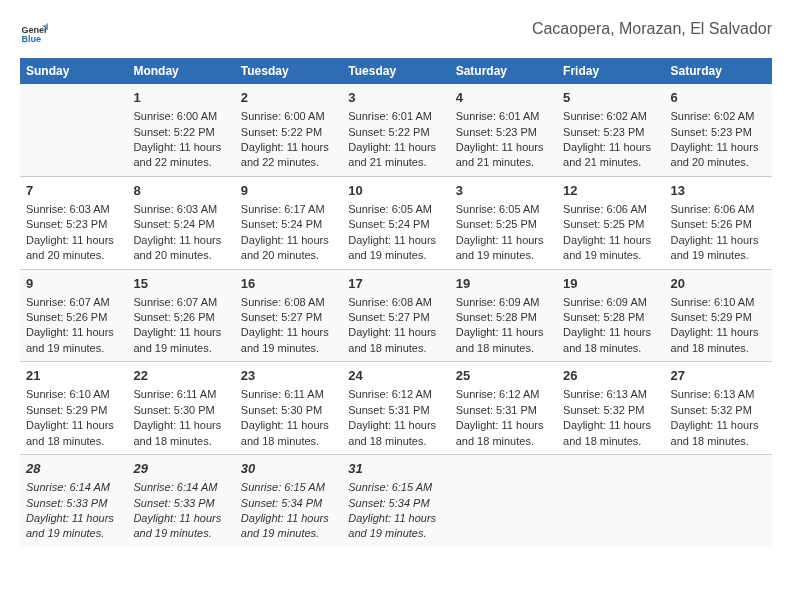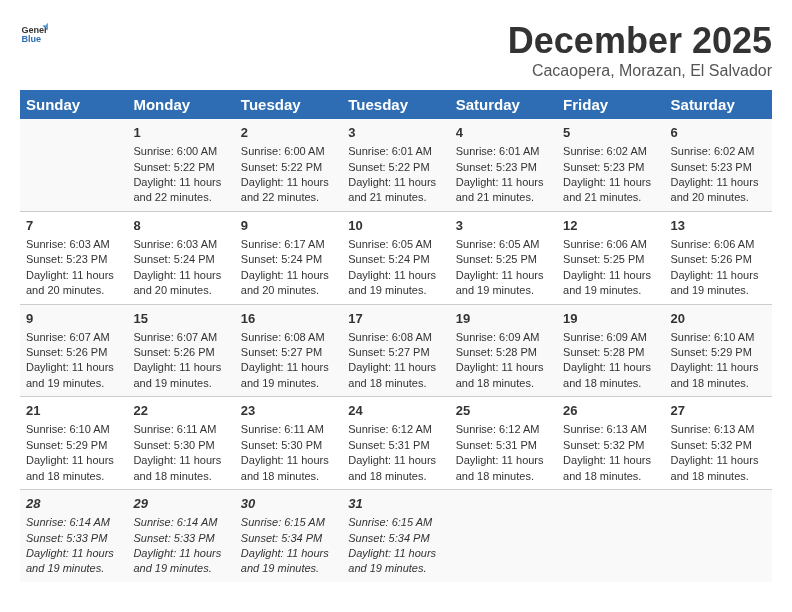--- a/index.html
+++ b/index.html
@@ -40,21 +40,21 @@
     table {
       width: 100%;
       border-collapse: collapse;
       font-size: 11px;
     }
     thead tr th {
       background-color: #2e6db4;
       color: #fff;
       text-align: left;
       padding: 6px 6px;
-      font-size: 15px;
+      font-size: 12px;
       font-weight: bold;
     }
     tbody tr {
       border-bottom: 1px solid #ccc;
     }
     tbody tr:last-child {
       border-bottom: none;
       font-style: italic;
     }
     td {
@@ -84,21 +84,20 @@
 <div class="header">
   <div class="logo">
     <svg class="logo-icon" viewBox="0 0 40 40" xmlns="http://www.w3.org/2000/svg">
       <text x="2" y="18" font-size="13" font-weight="bold" fill="#333" font-family="Arial">General</text>
       <text x="2" y="32" font-size="13" font-weight="bold" fill="#2e6db4" font-family="Arial">Blue</text>
       <polygon points="32,8 40,15 36,8" fill="#2e6db4"></polygon>
       <polygon points="36,8 40,4 40,15" fill="#5ba3d9"></polygon>
     </svg>
   </div>
   <div class="title-block">
-    <div class="month-title">December 2025</div>
     <div class="location-title">Cacaopera, Morazan, El Salvador</div>
   </div>
 </div>
 
 <table>
   <thead>
     <tr>
     <th>Sunday</th>
         <th>Monday</th>
         <th>Tuesday</th>

